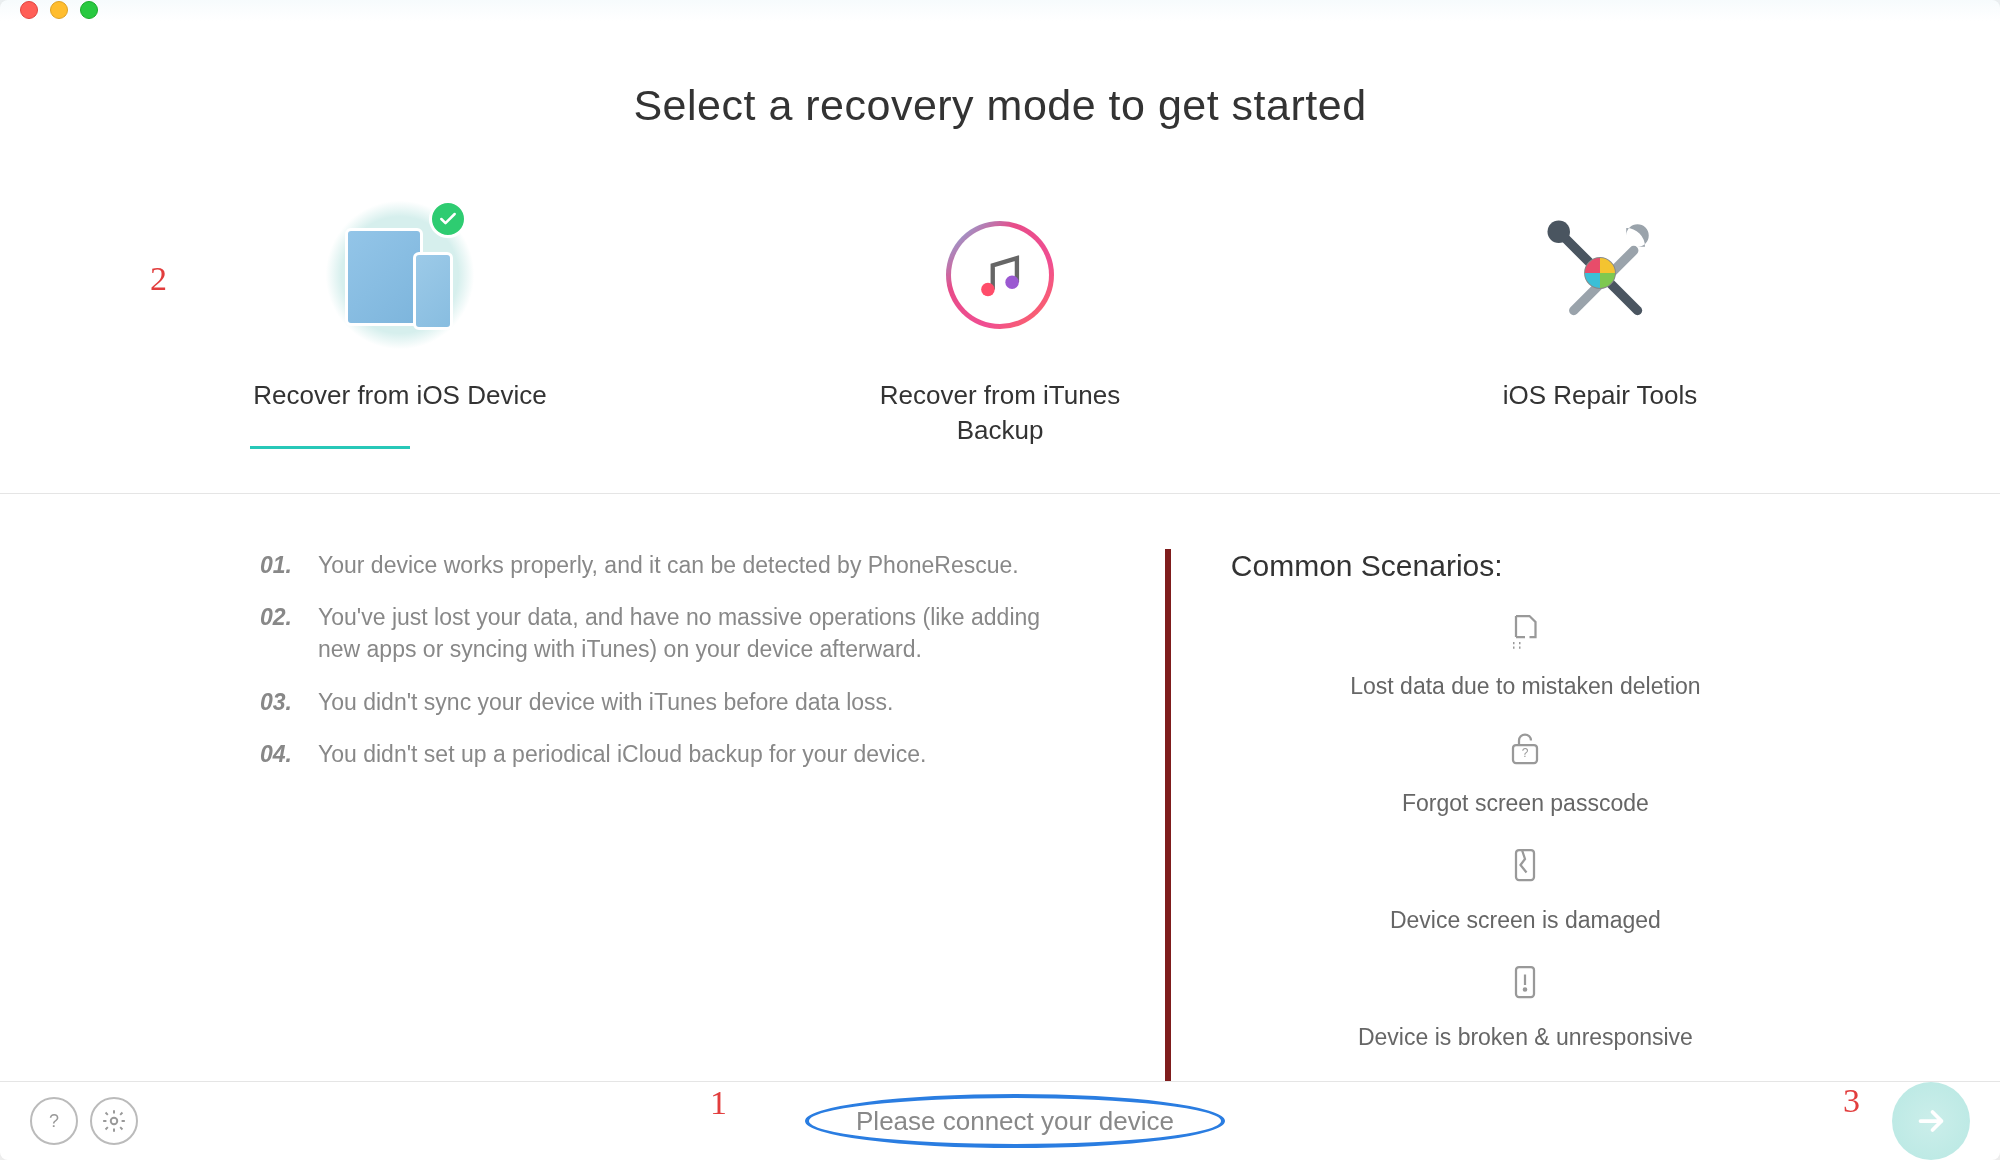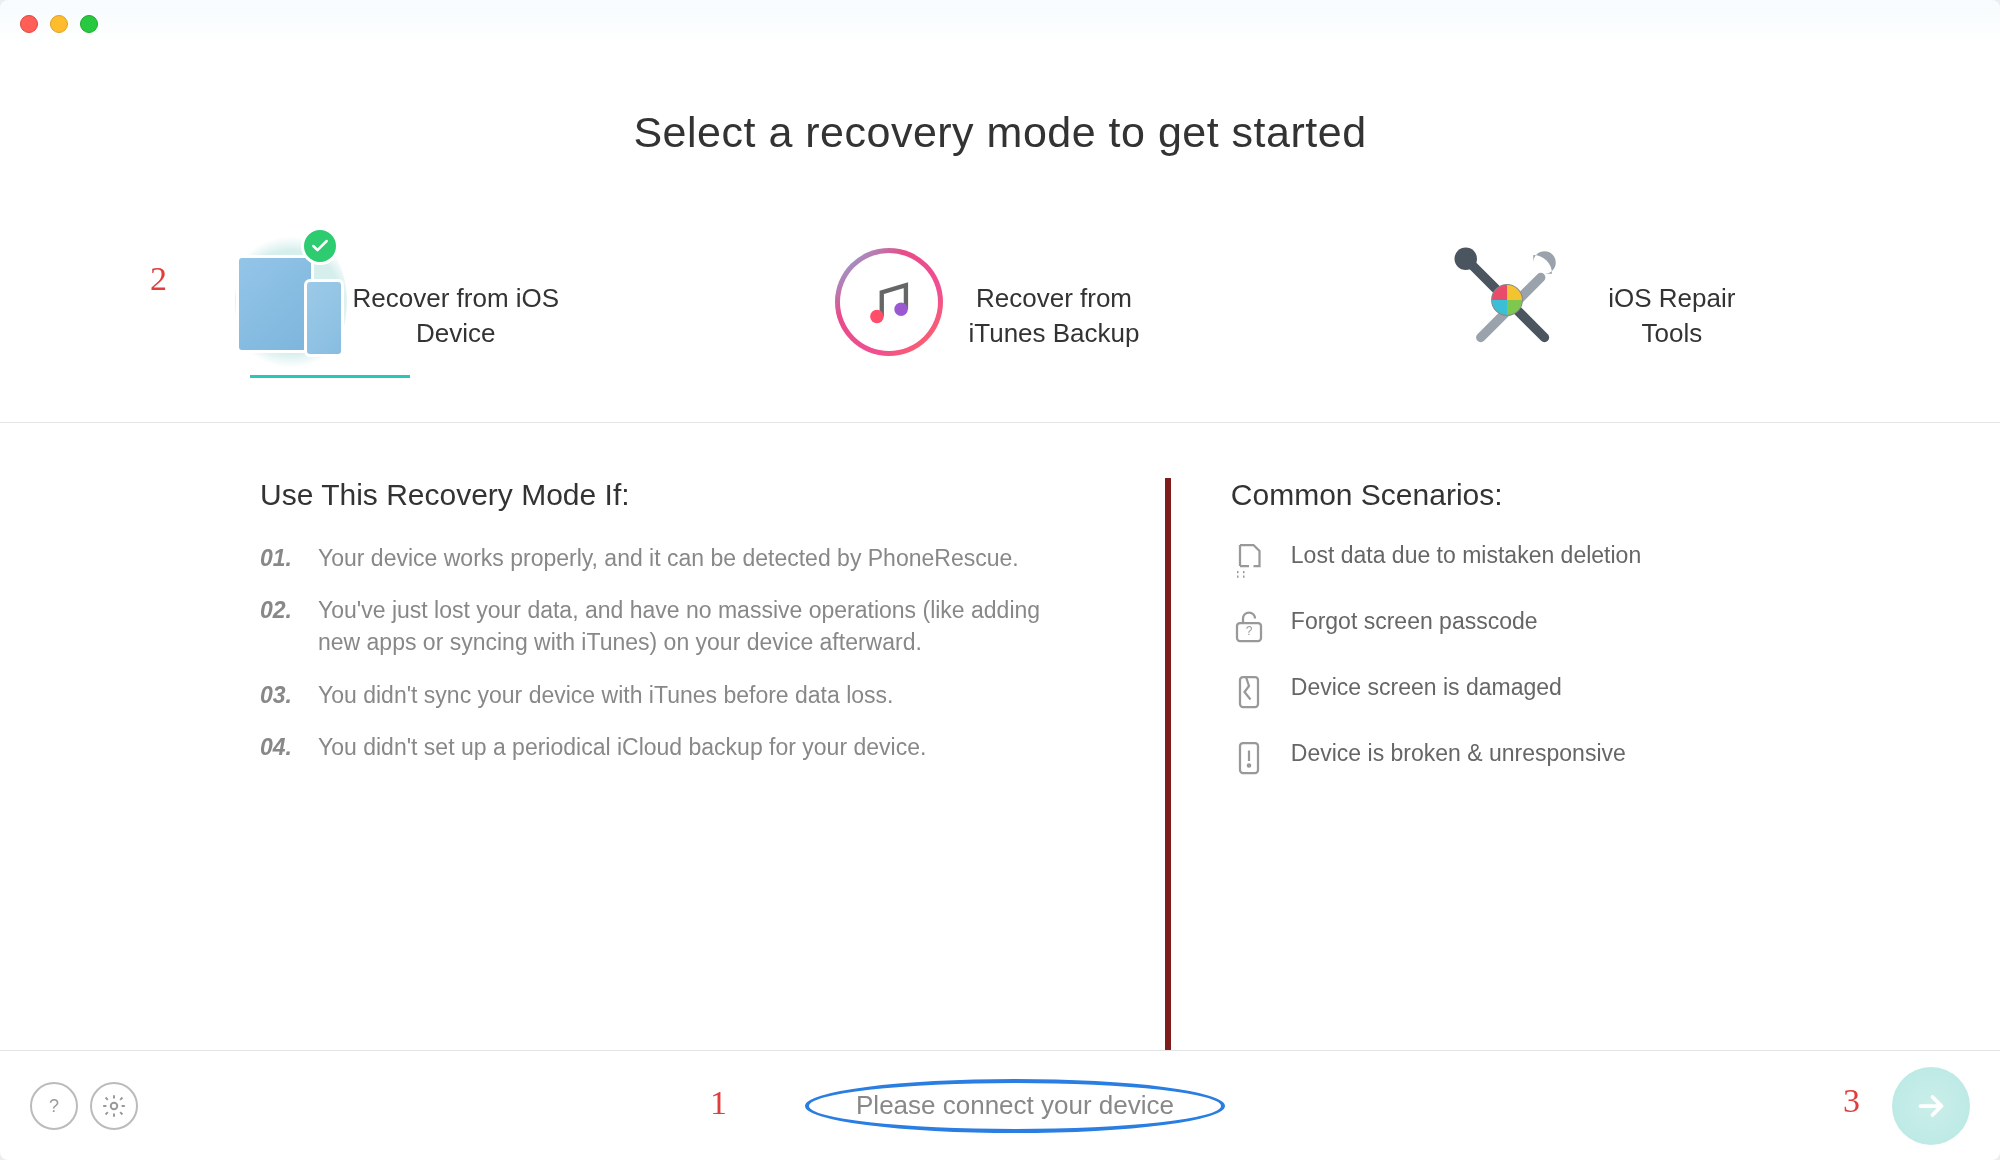--- a/index.html
+++ b/index.html
@@ -52,21 +52,21 @@
     }
     
     .modes {
       display: flex;
       justify-content: space-around;
       padding: 0 100px;
       align-items: flex-start;
     }
     .mode {
       display: flex;
-      flex-direction: row;
+      flex-direction: column;
       align-items: center;
       position: relative;
       width: 330px;
       cursor: pointer;
     }
     .mode-icon-wrap {
       width: 150px;
       height: 150px;
       display: flex;
       align-items: center;
@@ -155,24 +155,26 @@
       color: #888;
       width: 58px;
       flex-shrink: 0;
       font-size: 23px;
     }
     .scenario-list {
       list-style: none;
     }
     .scenario-list li {
       display: flex;
+      align-items: center;
       margin-bottom: 30px;
       font-size: 23px;
       color: #666;
       gap: 24px;
+      flex-direction: column;
     }
     .scenario-icon {
       width: 36px;
       height: 36px;
       flex-shrink: 0;
       display: flex;
       align-items: center;
       justify-content: center;
     }
     .scenario-icon svg {
@@ -373,21 +375,20 @@
 
   </div>
 
   <div class="divider-wrap">
     <div class="divider"></div>
     <div class="indicator"></div>
   </div>
 
   <div class="details">
     <div class="details-left">
-      <h2 class="section-title">Use This Recovery Mode If:</h2>
       <ul class="ol-list">
         <li>
           <span class="ol-num">01.</span>
           <span>Your device works properly, and it can be detected by PhoneRescue.</span>
         </li>
         <li>
           <span class="ol-num">02.</span>
           <span>You've just lost your data, and have no massive operations (like adding new apps or syncing with iTunes) on your device afterward.</span>
         </li>
         <li>

